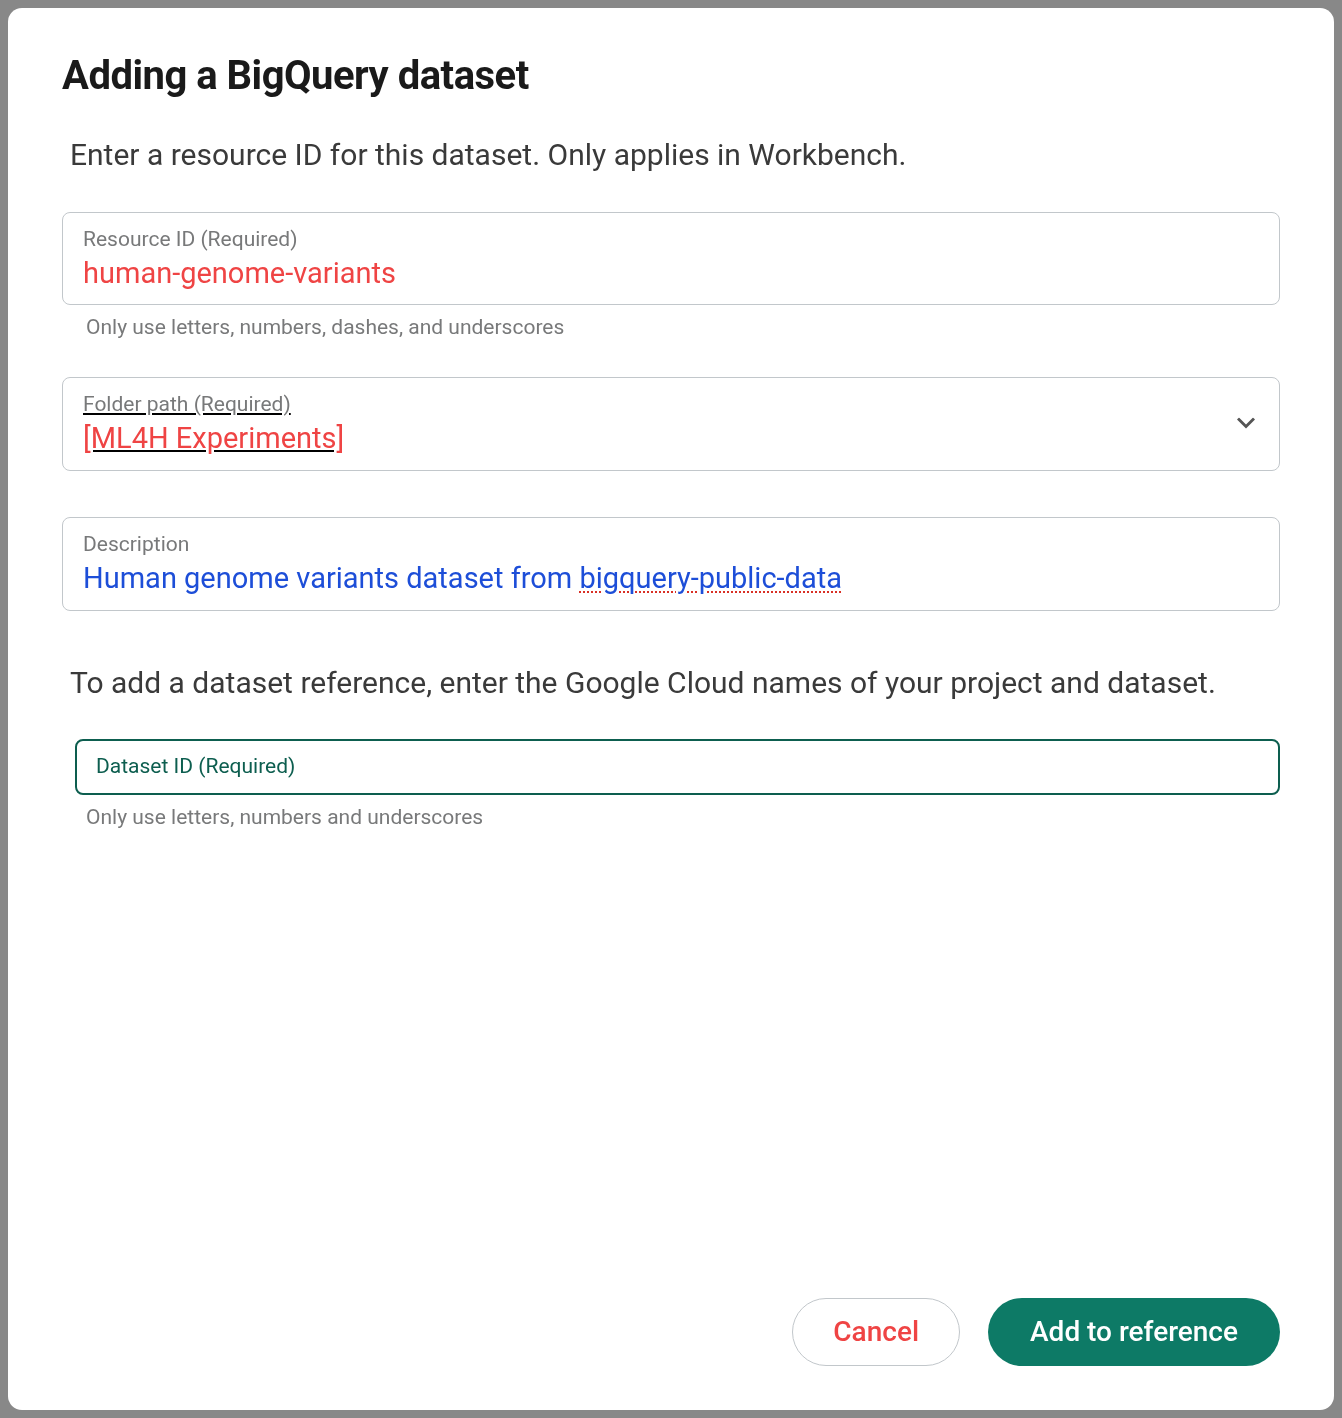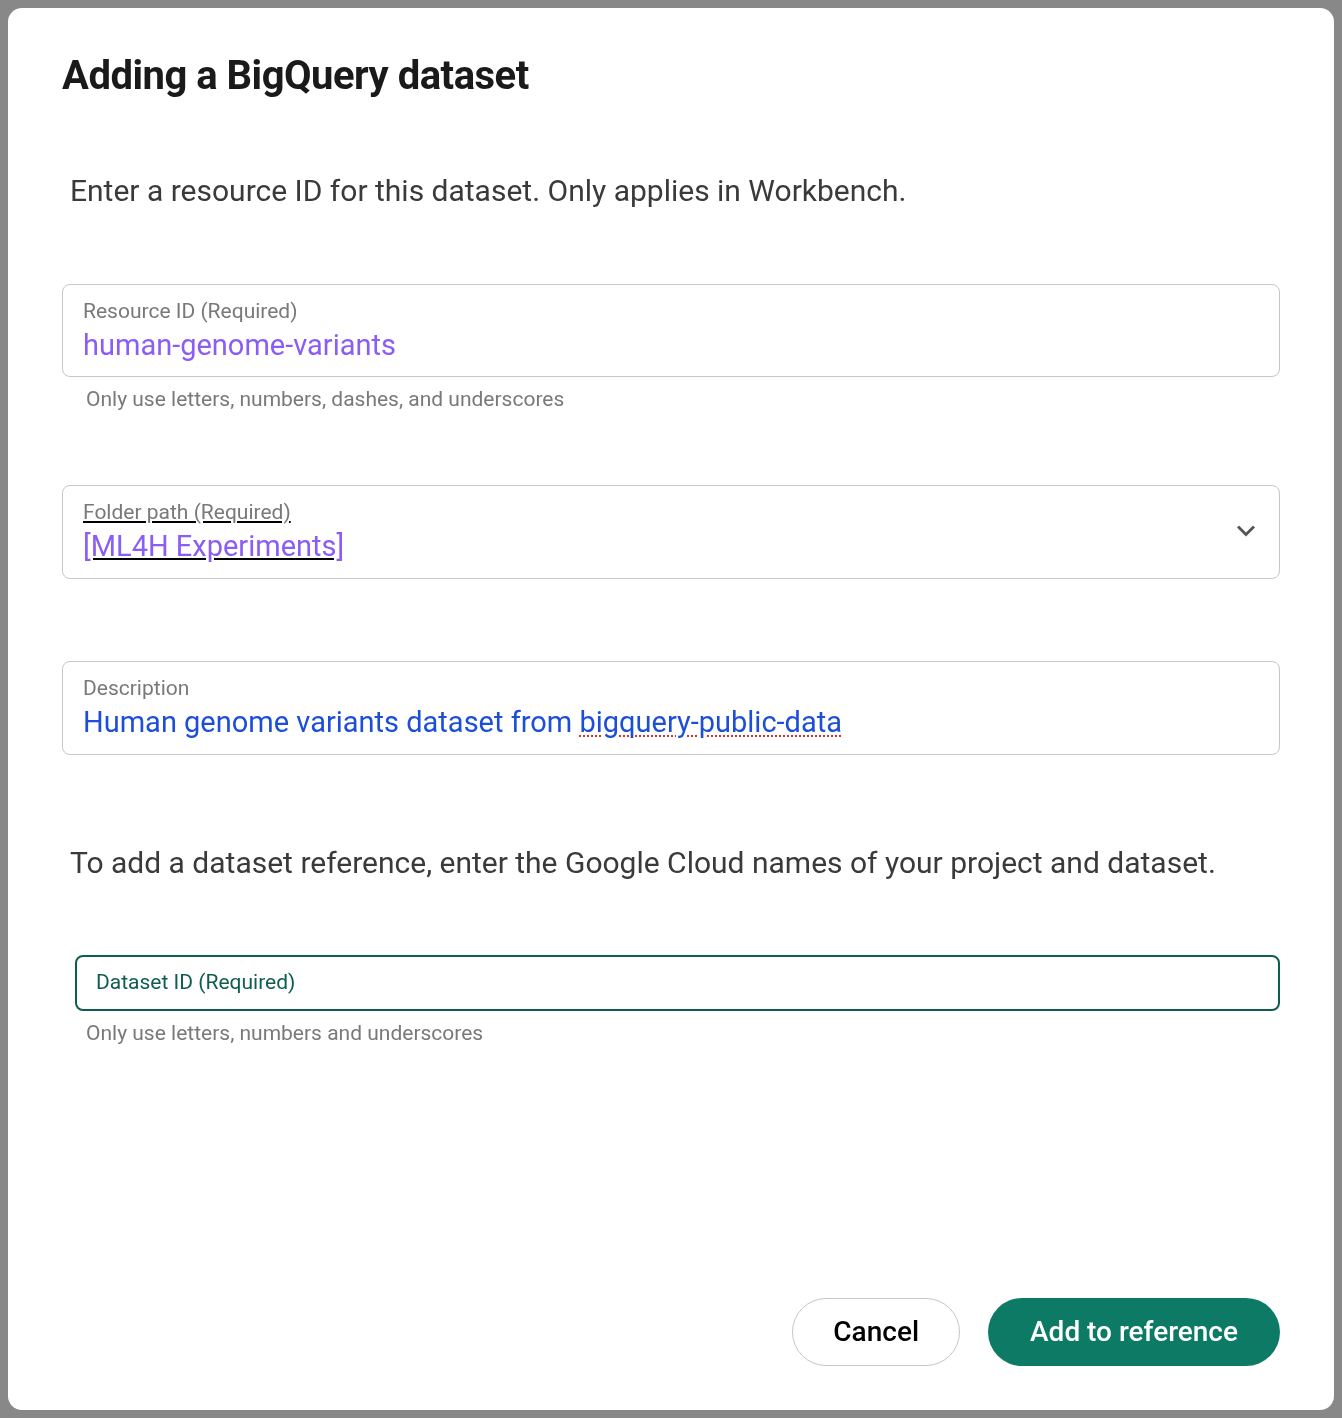--- a/index.html
+++ b/index.html
@@ -19,21 +19,20 @@
       position: absolute;
       top: 8px;
       left: 8px;
       right: 8px;
       bottom: 8px;
       background: #ffffff;
       border-radius: 14px;
       padding: 44px 54px 44px 54px;
       display: flex;
       flex-direction: column;
-      gap: 36px;
     }
     .dialog-title {
       font-size: 40px;
       font-weight: 700;
       color: #1a1a1a;
       margin-bottom: 36px;
       letter-spacing: -0.5px;
     }
     .instruction {
       font-size: 30px;
@@ -71,21 +70,21 @@
       display: block;
       font-size: 21px;
       color: #78797a;
       margin-bottom: 4px;
     }
     .field-input {
       width: 100%;
       border: none;
       outline: none;
       font-size: 29px;
-      color: #8b5cf6;
+      color: #ef4444;
       background: transparent;
       font-family: inherit;
       line-height: 1.3;
     }
     .select-box {
       position: relative;
     }
     .select-arrow {
       position: absolute;
       right: 24px;
@@ -122,21 +121,21 @@
       font-size: 28px;
       font-weight: 500;
       border-radius: 999px;
       padding: 16px 40px;
       cursor: pointer;
       font-family: inherit;
       line-height: 1.2;
     }
     .btn-secondary {
       background: #ffffff;
-      color: #000000;
+      color: #ef4444;
       border: 1.5px solid #c2c7cb;
     }
     .btn-primary {
       background: #0d7a66;
       color: #ffffff;
       border: none;
       padding: 17px 42px;
     }
     .cursor-blink {
       display: inline-block;

